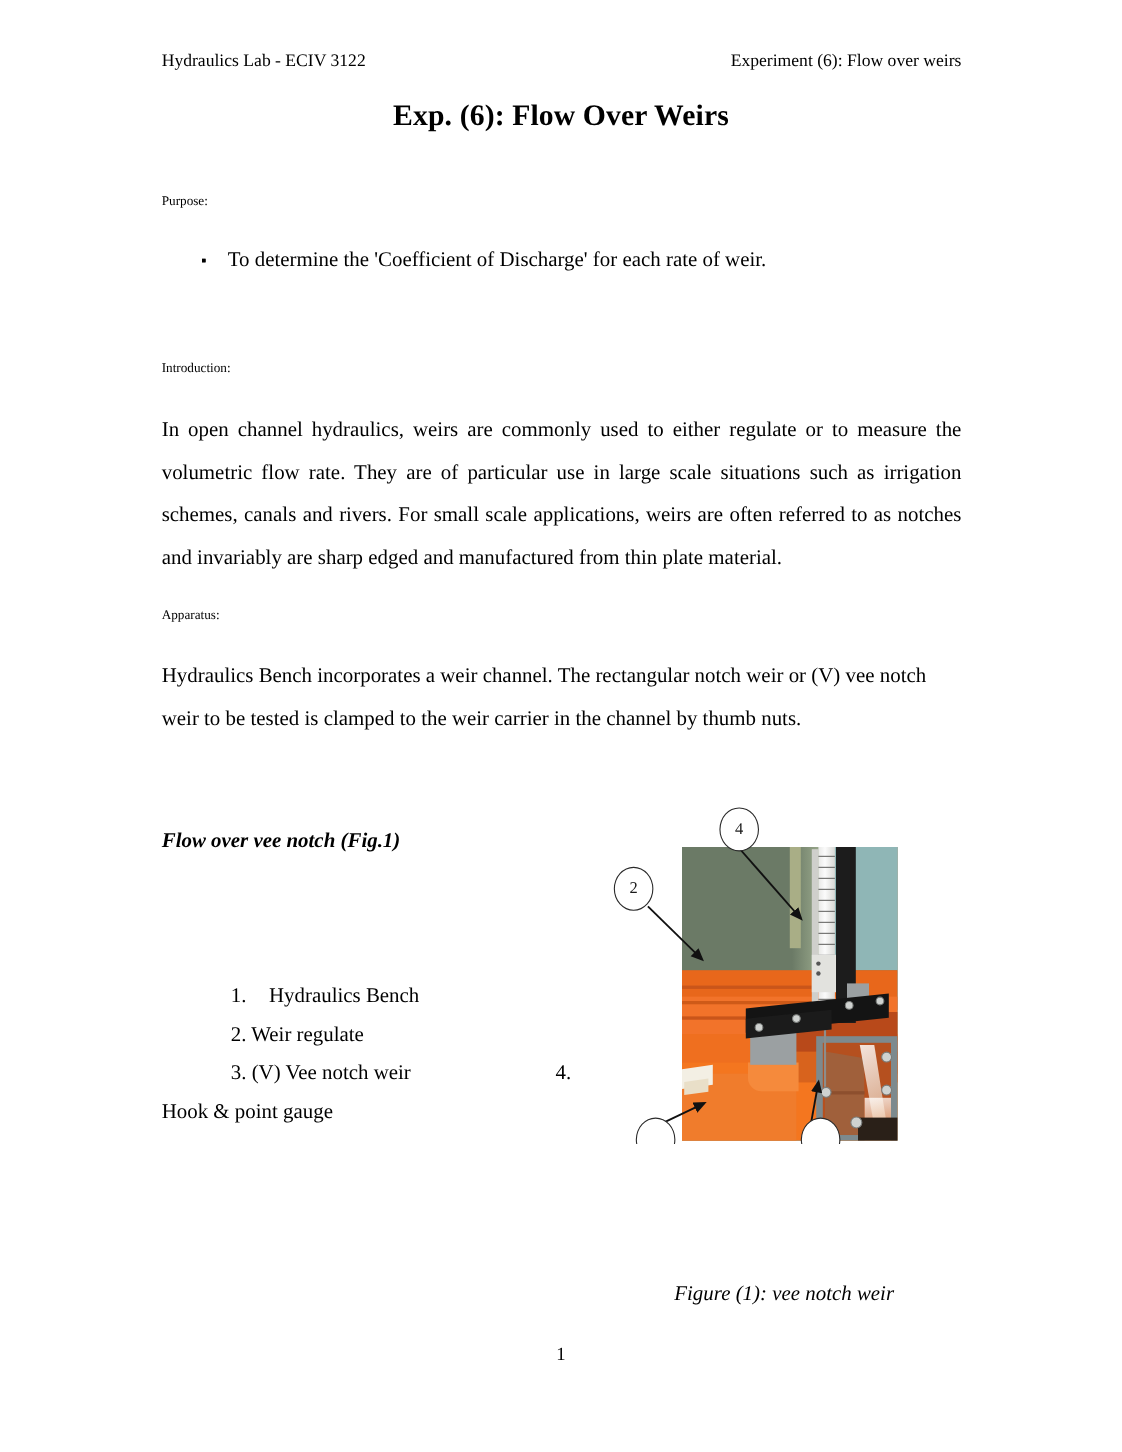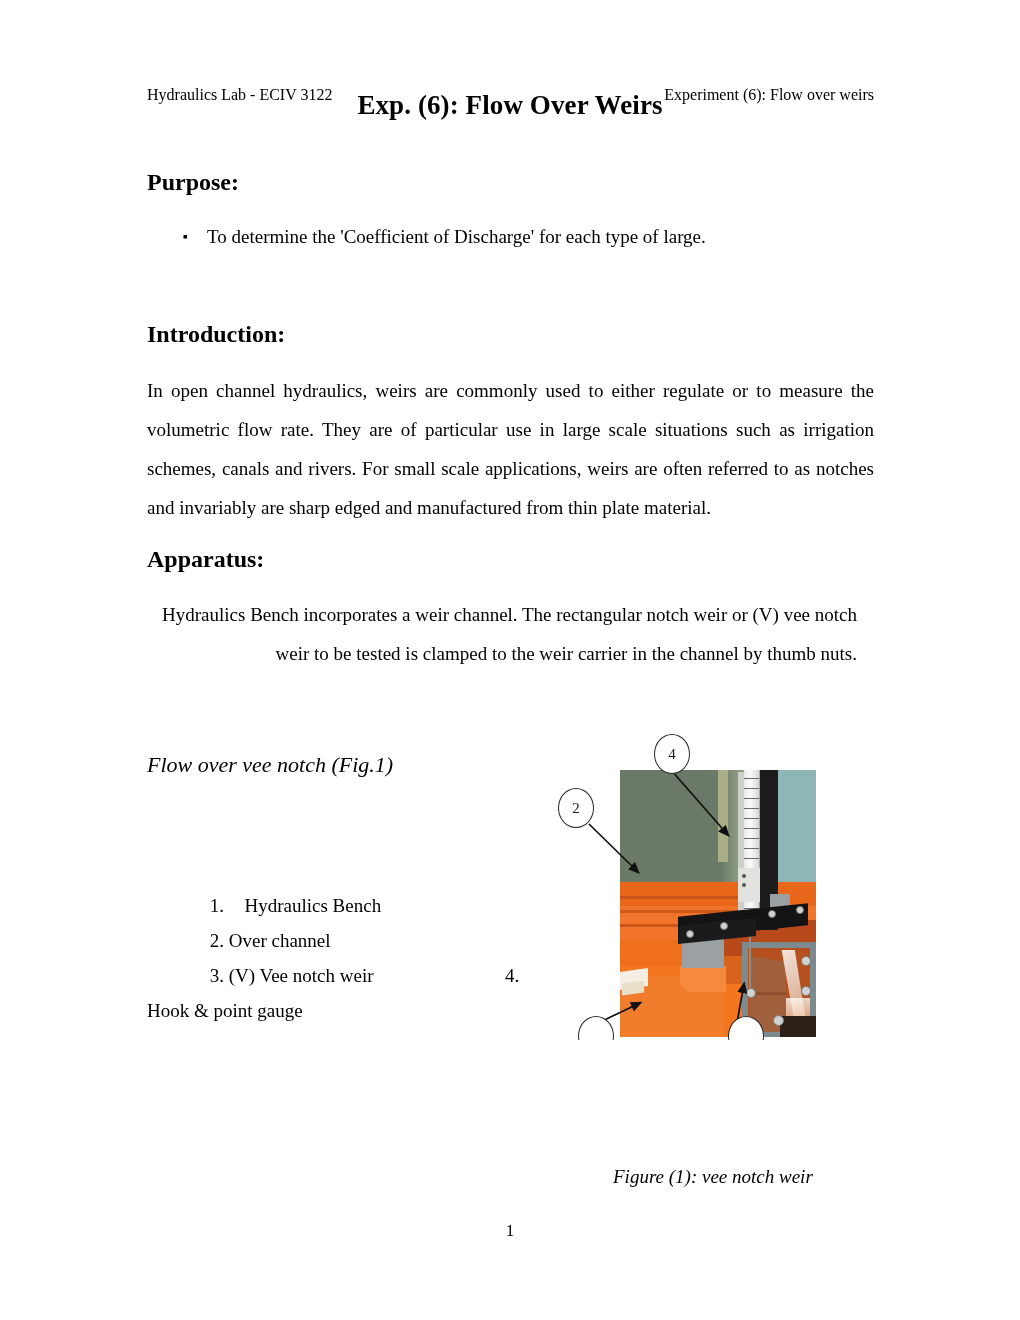--- a/index.html
+++ b/index.html
@@ -29,41 +29,41 @@
     left: 147px;
     top: 46px;
     width: 727px;
     display: flex;
     justify-content: space-between;
     align-items: baseline;
     font-size: 16px;
     line-height: 20px;
   }
   .doc-header .hdr-left { white-space: nowrap; font-family: Liberation Serif, serif; }
-  .doc-header .hdr-right { white-space: nowrap; margin-top: 39px; }
+  .doc-header .hdr-right { white-space: nowrap; }
 
   
   .doc-title {
     position: absolute;
     left: 0;
     top: 88px;
     width: 1020px;
     text-align: center;
     font-size: 27px;
     font-weight: bold;
     line-height: 34px;
     letter-spacing: 0.1px;
   }
 
   
   .section-heading {
     position: absolute;
     left: 147px;
-    font-size: 24px;
-    font-weight: bold;
+    font-size: 12px;
+    font-weight: normal;
     line-height: 24px;
     white-space: nowrap;
   }
   #heading-purpose      { top: 170px; }
   #heading-introduction { top: 322px; }
   #heading-apparatus    { top: 547px; }
 
   
   .bullet-list {
     position: absolute;
@@ -93,29 +93,29 @@
   .body-para {
     position: absolute;
     left: 147px;
     width: 727px;
     font-size: 19px;
     line-height: 39px;
     text-align: justify;
     text-justify: inter-word;
   }
   #para-introduction { top: 371px; font-family: Liberation Serif, serif; }
-  #para-apparatus    { top: 595px; width: 710px; text-align: right; }
+  #para-apparatus    { top: 595px; width: 710px; text-align: left; }
 
   
   .fig-subheading {
     position: absolute;
     left: 147px;
     top: 752px;
-    font-size: 22px;
-    font-weight: normal;
+    font-size: 19px;
+    font-weight: bold;
     font-style: italic;
     line-height: 26px;
     white-space: nowrap;
   }
 
   
   .parts-list {
     position: absolute;
     left: 147px;
     top: 888px;
@@ -267,21 +267,21 @@
   <div class="doc-title">Exp. (6): Flow Over Weirs</div>
 
   <div class="section-heading" id="heading-purpose">Purpose:</div>
 
   <ul class="bullet-list">
     <li>
       <span class="sq-bullet">▪</span>
     </li>
     <li>
       <span class="sq-bullet">▪</span>
-      <span>To determine the 'Coefficient of Discharge' for each type of large.</span>
+      <span>To determine the 'Coefficient of Discharge' for each rate of weir.</span>
     </li>
   </ul>
 
   <div class="section-heading" id="heading-introduction">Introduction:</div>
   <div class="body-para" id="para-introduction">In open channel hydraulics, weirs are commonly used to either regulate or to measure the volumetric flow rate. They are of particular use in large scale situations such as irrigation schemes, canals and rivers. For small scale applications, weirs are often referred to as notches and invariably are sharp edged and manufactured from thin plate material.</div>
 
   <div class="section-heading" id="heading-apparatus">Apparatus:</div>
   <div class="body-para" id="para-apparatus">Hydraulics Bench incorporates a weir channel. The rectangular notch weir or (V) vee notch weir to be tested is clamped to the weir carrier in the channel by thumb nuts.</div>
 
   <div class="fig-subheading">Flow over vee notch  (Fig.1)</div>
@@ -289,21 +289,21 @@
   <div class="parts-list">
     <div class="parts-line">
       <span class="indent"></span>
       <span>1.</span>
       <span class="num-gap"></span>
       <span>Hydraulics Bench</span>
     </div>
     <div class="parts-line">
       <span class="indent"></span>
       <span>2.</span>
-      <span>Over channel</span>
+      <span>Weir regulate</span>
     </div>
     <div class="parts-line">
       <span class="indent"></span>
       <span>3.</span>
       <span>(V) Vee notch weir</span>
       <span class="trailing-num">4.</span>
     </div>
     <div class="parts-line">
       <span>Hook &amp; point gauge</span>
     </div>

